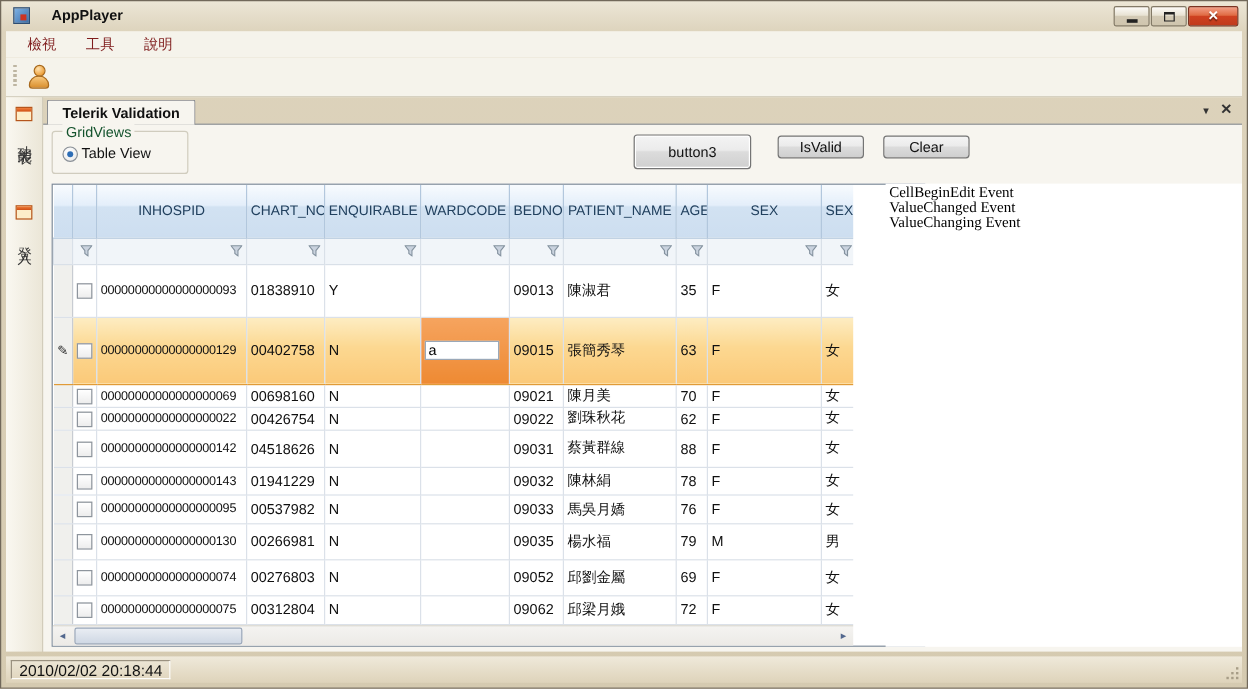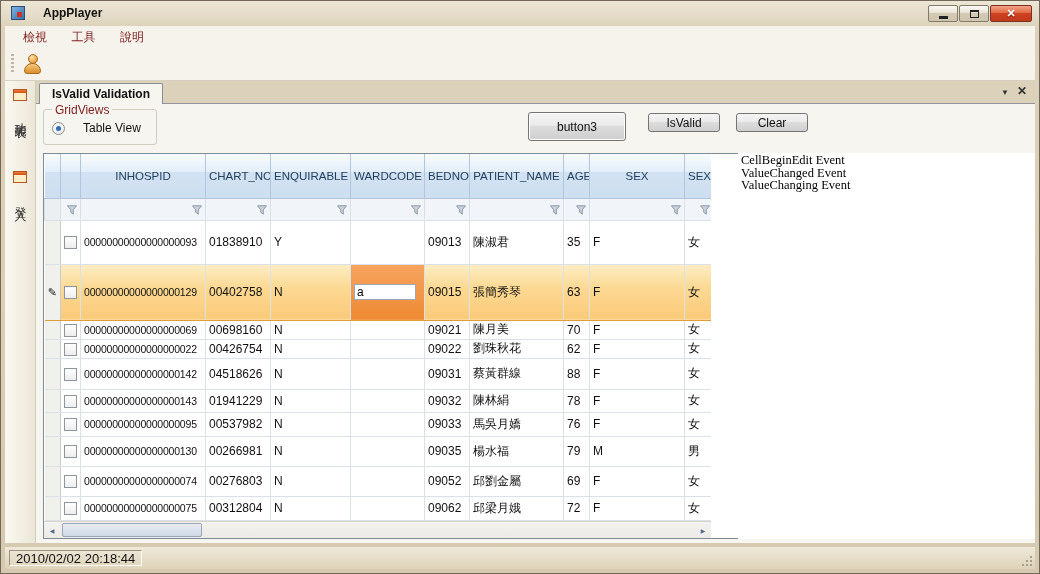--- a/index.html
+++ b/index.html
@@ -52,22 +52,22 @@
   .tabstrip{position:absolute;left:35px;top:80px;right:4px;height:23px}
   .tabstrip::after{content:'';position:absolute;left:0;right:0;bottom:0;height:1px;background:#90949b}
   .tab{position:absolute;left:3px;bottom:0;height:21px;padding:0 12px;line-height:20px;font-size:12px;font-weight:bold;
     color:#111;background:#f7f5ef;border:1px solid #8a8d92;border-bottom:none;border-radius:2px 2px 0 0;z-index:2;cursor:pointer}
   .tab-dd{position:absolute;right:26px;top:7px;font-size:8px;color:#333;cursor:pointer}
   .tab-x{position:absolute;right:8px;top:3px;font-size:12px;color:#333;font-weight:bold;cursor:pointer}
   .content{position:absolute;left:35px;top:103px;right:4px;bottom:30px;background:#f7f5ef}
 
   
   .groupbox{position:absolute;left:42px;top:108px;width:114px;height:36px;border:1px solid #d0ccbe;border-radius:3px}
-  .gb-label{position:absolute;left:8px;top:-7px;background:#f7f5ef;padding:0 3px;font-size:12px;color:#7f1d1d}
-  .radio-row{position:absolute;left:8px;top:11px;display:flex;align-items:center;gap:18px;cursor:pointer}
+  .gb-label{position:absolute;left:8px;top:-7px;background:#f7f5ef;padding:0 3px;font-size:12px;color:#14532d}
+  .radio-row{position:absolute;left:8px;top:11px;display:flex;align-items:center;gap:3px;cursor:pointer}
   .radio{width:13px;height:13px;border-radius:50%;border:1px solid #8a9097;
     background:radial-gradient(circle at 40% 35%,#fff,#e6e6e6);display:inline-flex;align-items:center;justify-content:center}
   .radio i{width:5px;height:5px;border-radius:50%;background:#2d6db5;display:block}
   .radio-text{font-size:12px;color:#111;white-space:nowrap}
   .btn{position:absolute;border:1px solid #747474;border-radius:3px;font-size:12px;color:#111;cursor:pointer;
     font-family:"Liberation Sans",sans-serif;
     background:linear-gradient(180deg,#f4f4f4,#ebebeb 45%,#dcdcdc 50%,#cfcfcf)}
   #btn3{left:527px;top:111px;width:98px;height:29px;box-shadow:inset 0 0 0 1px #fff}
   #btnIsValid{left:647px;top:112px;width:72px;height:19px}
   #btnClear{left:735px;top:112px;width:72px;height:19px}
@@ -175,21 +175,21 @@
     </div>
     <div class="side-item" id="side2">
       <span class="side-icon"></span>
       <span class="v-label">登入</span>
     </div>
   </div>
 
   <div class="content"></div>
 
   <div class="tabstrip">
-    <div class="tab">IsValid Validation</div>
+    <div class="tab">Telerik Validation</div>
     <span class="tab-dd">▼</span>
     <span class="tab-x">✕</span>
   </div>
 
   <div class="groupbox">
     <span class="gb-label">GridViews</span>
     <label class="radio-row">
       <span class="radio">
           <i></i>
         </span>

